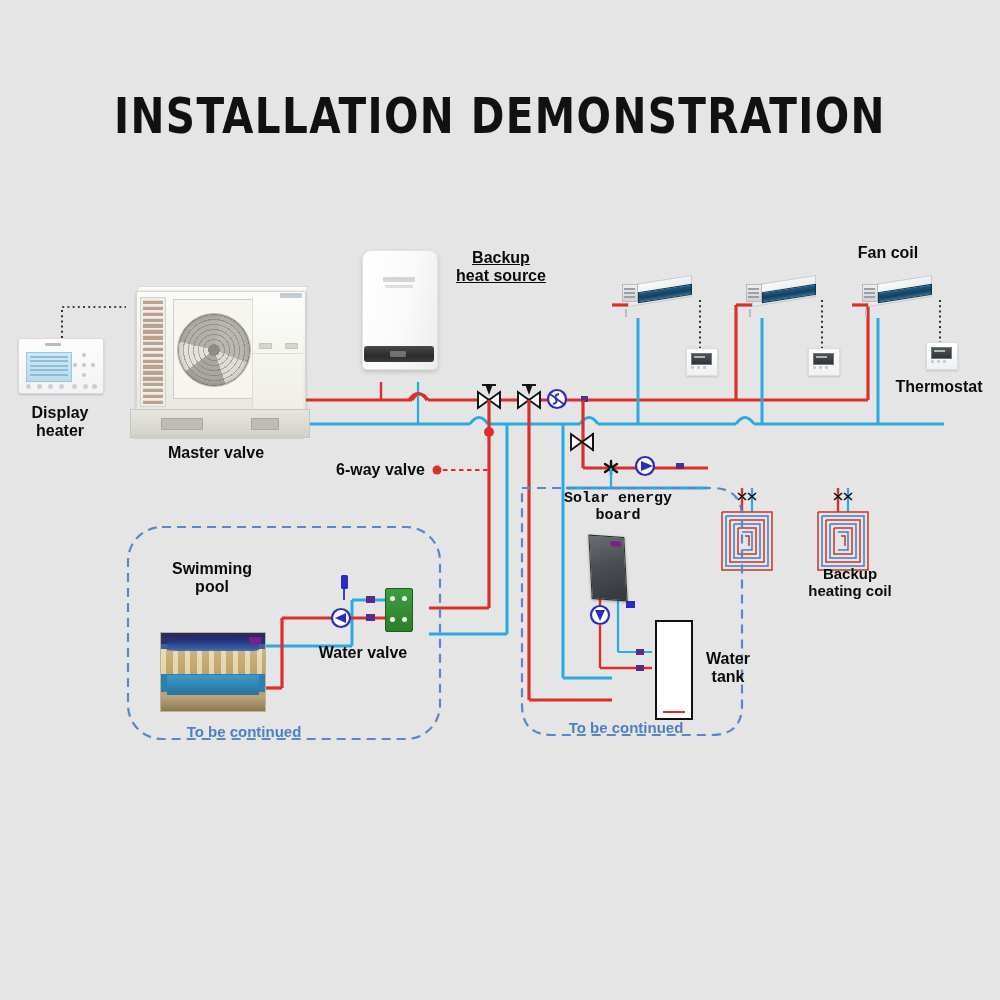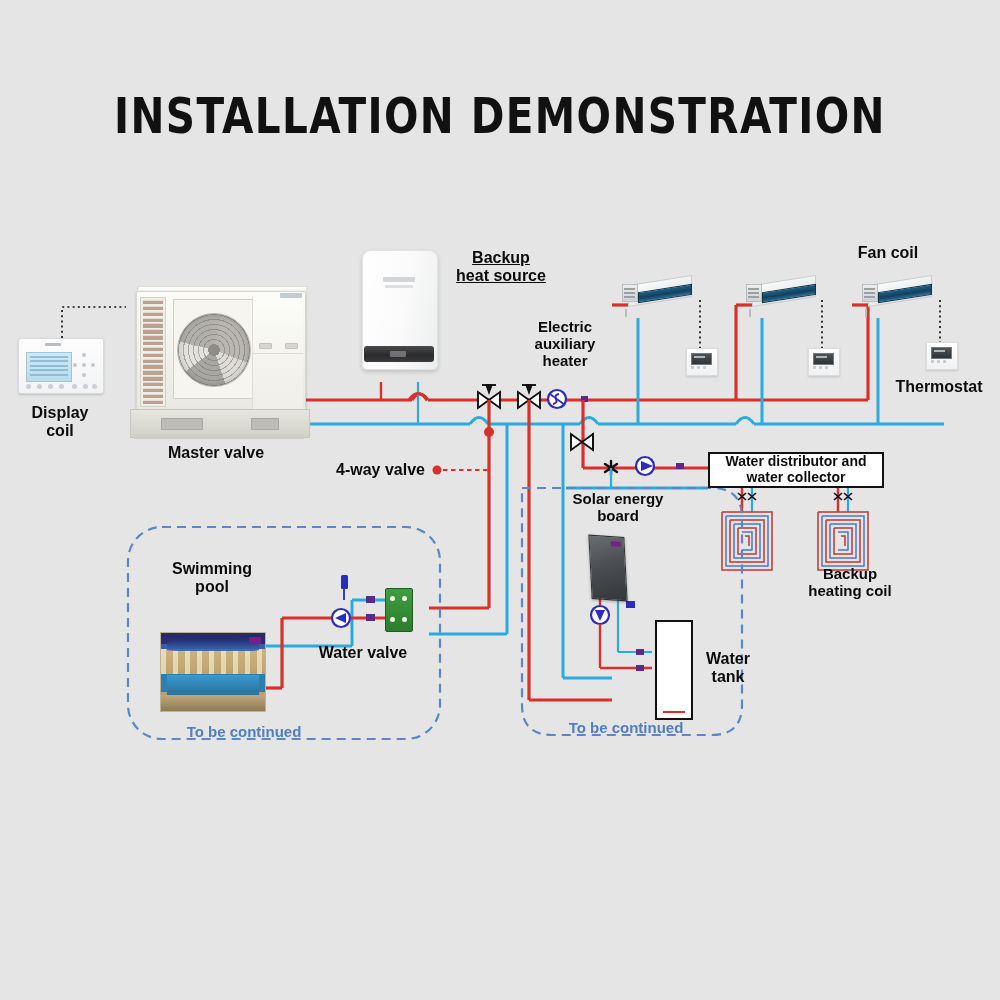--- a/index.html
+++ b/index.html
@@ -713,22 +713,20 @@
       <div class="scr">
         <i></i>
       </div>
     <div class="btns">
         <b style="left:0;"></b>
         <b style="left:6px;"></b>
         <b style="left:12px;"></b>
       </div>
   </div>
 
-  <div id="distributor" class="eq">Water distributor and
-water collector</div>
 
   <div class="eq" id="solar-board">
     <div class="tag"></div>
   </div>
 
   <div class="eq" id="water-tank">
     <div class="redline"></div>
   </div>
 
   <div class="eq" id="pool-photo">
@@ -739,41 +737,38 @@
   </div>
 
   <div class="eq" id="plate-hx">
     <b style="left:4px;top:7px;"></b>
       <b style="left:16px;top:7px;"></b>
     <b style="left:4px;top:28px;"></b>
       <b style="left:16px;top:28px;"></b>
   </div>
 
   <div class="lbl sz16" style="left:12px; top:404px; width:96px;">Display
-coil</div>
+heater</div>
 
   <div class="lbl sz16" style="left:133px; top:444px; width:166px;">Master valve</div>
 
   <div class="lbl sz16" style="left:446px; top:249px; width:110px;text-decoration:underline;">Backup
 heat source</div>
 
-  <div class="lbl sz15" style="left:518px; top:319px; width:94px;">Electric
-auxiliary
-heater</div>
 
   <div class="lbl sz16" style="left:838px; top:244px; width:100px;">Fan coil</div>
 
   <div class="lbl sz16" style="left:884px; top:378px; width:110px;">Thermostat</div>
 
-  <div class="lbl sz16" style="left:336px; top:461px; width:100px; text-align:left;">4-way valve</div>
+  <div class="lbl sz16" style="left:336px; top:461px; width:100px; text-align:left;">6-way valve</div>
 
   <div class="lbl sz15" style="left:795px; top:566px; width:110px;">Backup
 heating coil</div>
 
-  <div class="lbl sz15" style="left:560px; top:491px; width:116px;">Solar energy
+  <div class="lbl sz15" style="left:560px; top:491px; width:116px;font-family:Liberation Mono, monospace;">Solar energy
 board</div>
 
   <div class="lbl sz16" style="left:692px; top:650px; width:72px;">Water
 tank</div>
 
   <div class="lbl sz16" style="left:157px; top:560px; width:110px;">Swimming
 pool</div>
 
   <div class="lbl sz16" style="left:305px; top:644px; width:116px;">Water valve</div>
 

